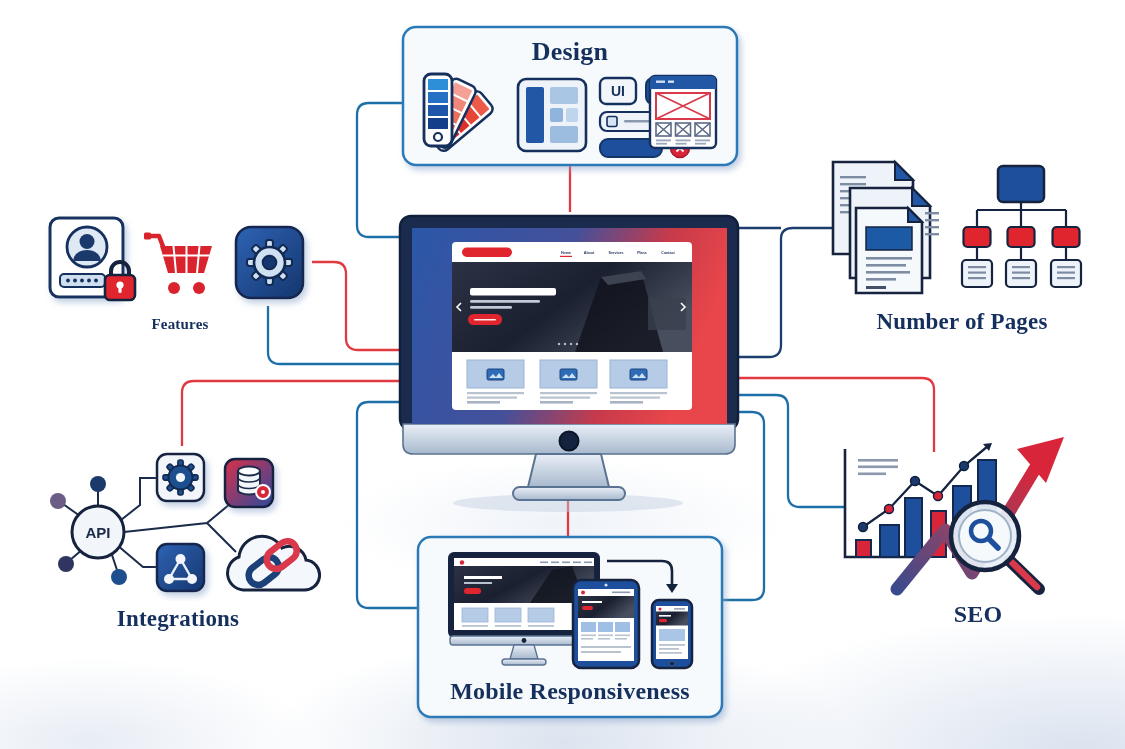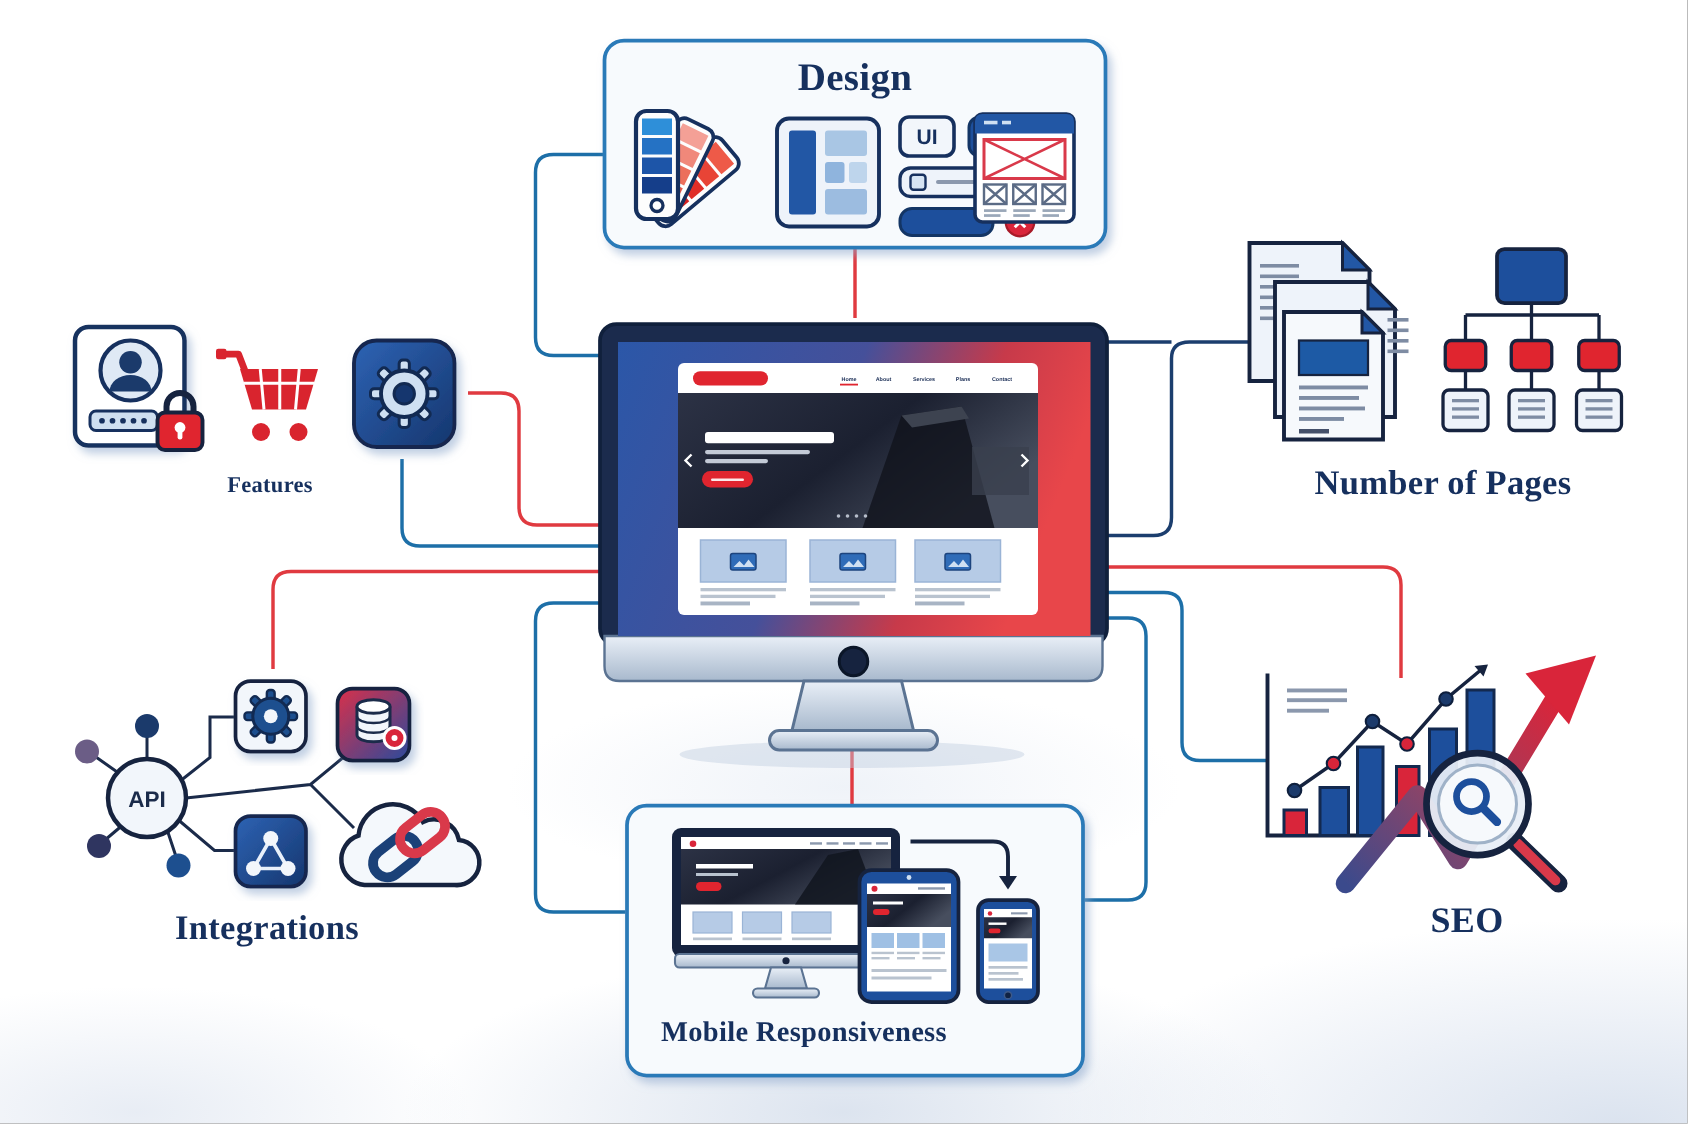--- a/index.html
+++ b/index.html
@@ -503,15 +503,15 @@
       </g>
     </g>
   </g>
 </svg>
 
 <div class="label" style="left:570px;top:37px;font-size:26px;">Design</div>
 <div class="label" style="left:180px;top:316px;font-size:15px;">Features</div>
 <div class="label" style="left:178px;top:606px;font-size:23px;">Integrations</div>
 <div class="label" style="left:962px;top:309px;font-size:23px;">Number of Pages</div>
 <div class="label" style="left:962px;top:601px;font-size:24px;margin-left:16px;">SEO</div>
-<div class="label" style="left:536px;top:678px;font-size:19px;">Mobile Responsiveness</div>
+<div class="label" style="left:570px;top:678px;font-size:24px;">Mobile Responsiveness</div>
 
 </div>
 
 </body></html>

